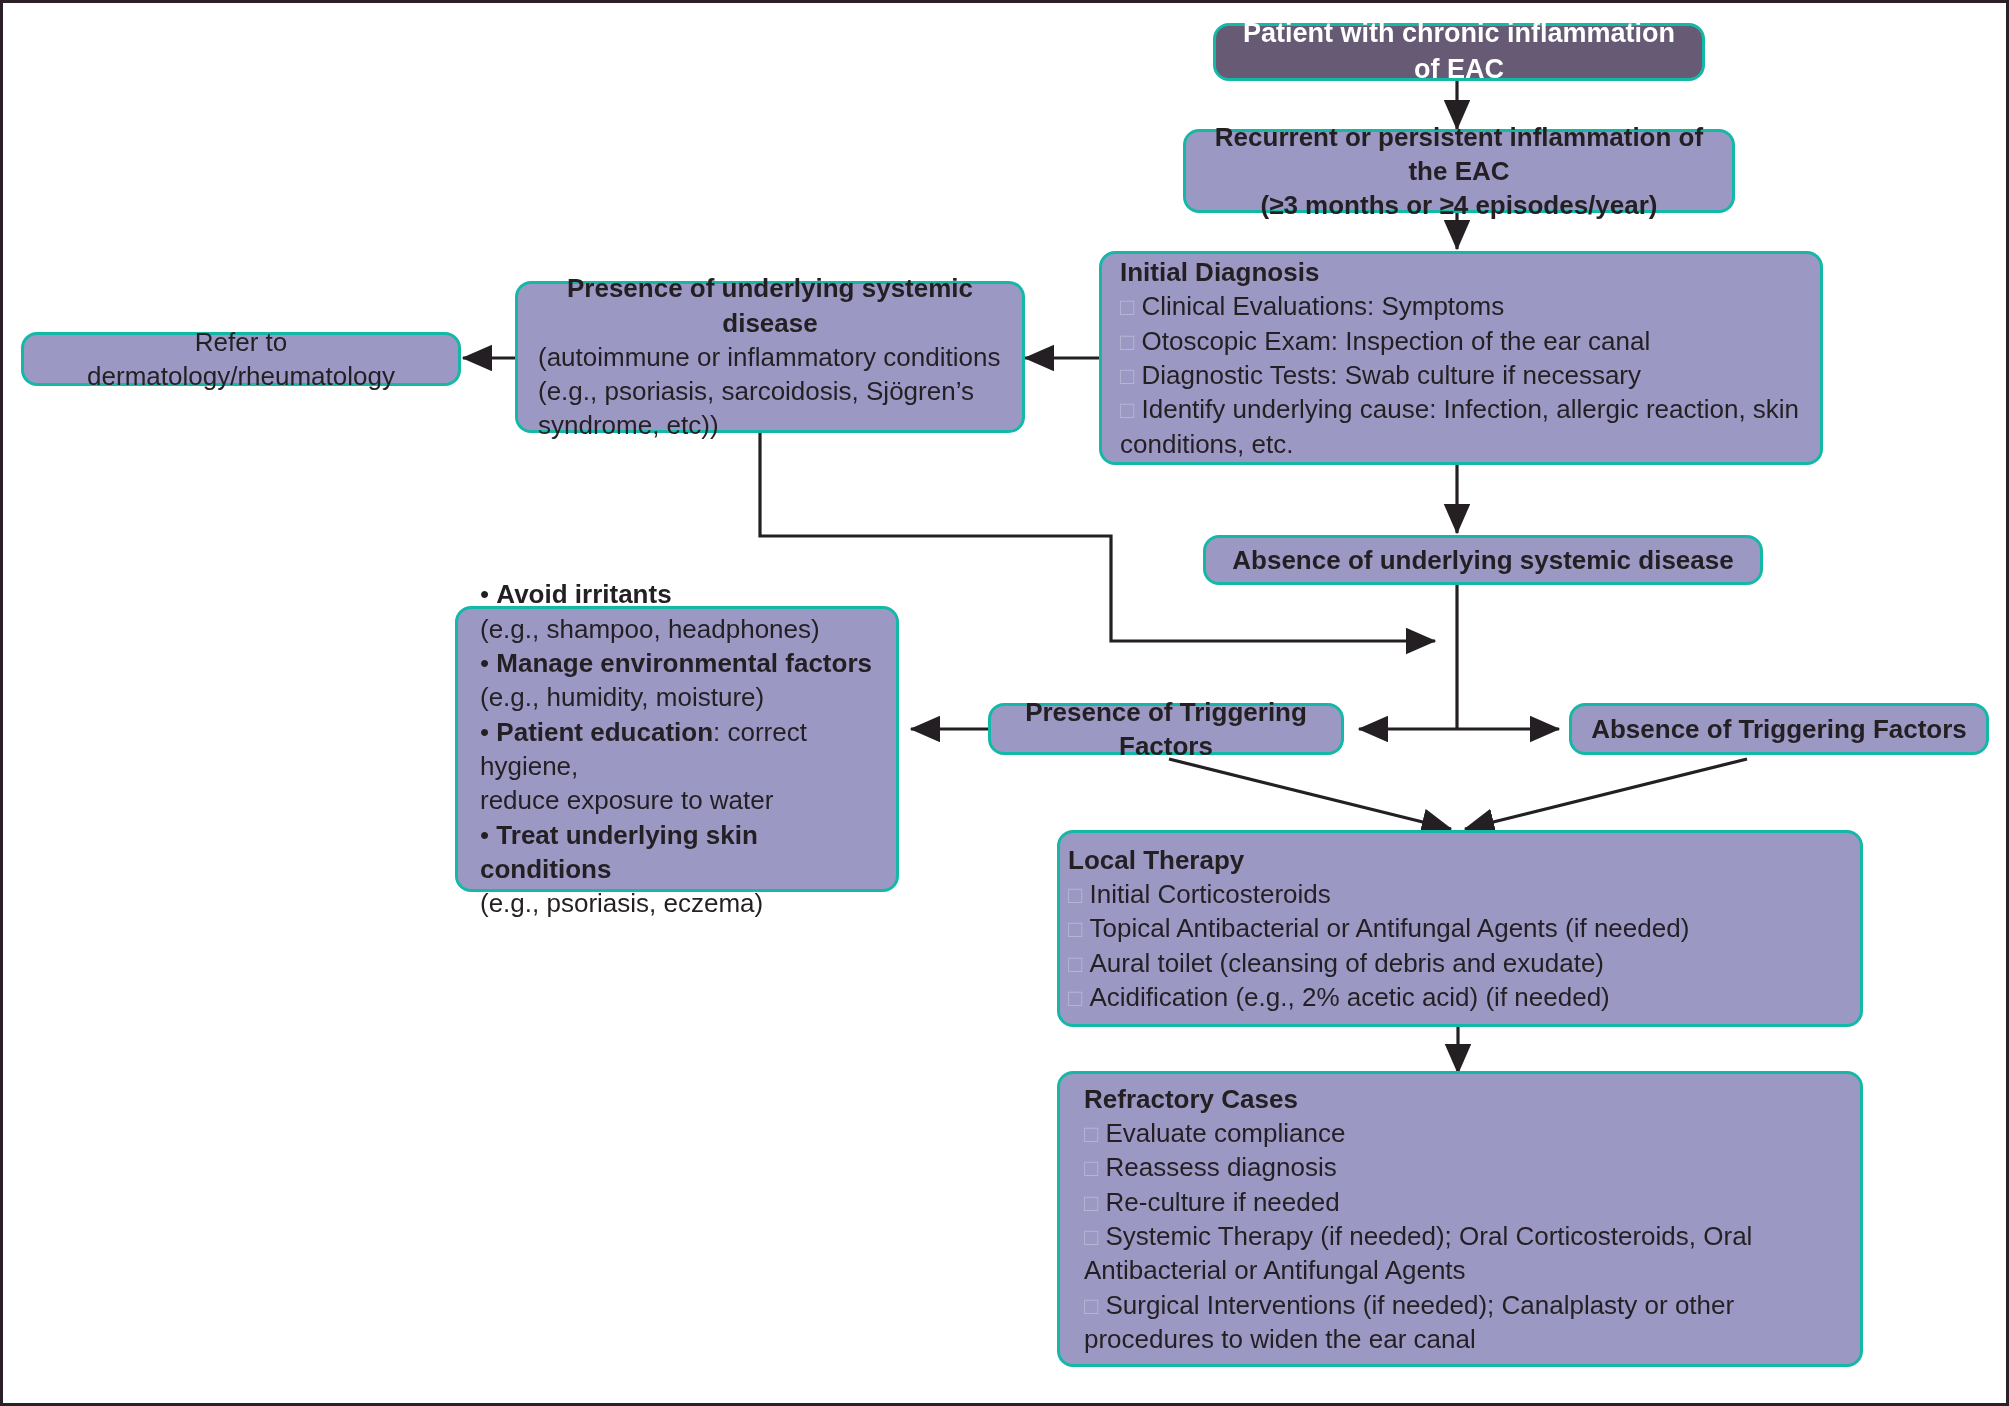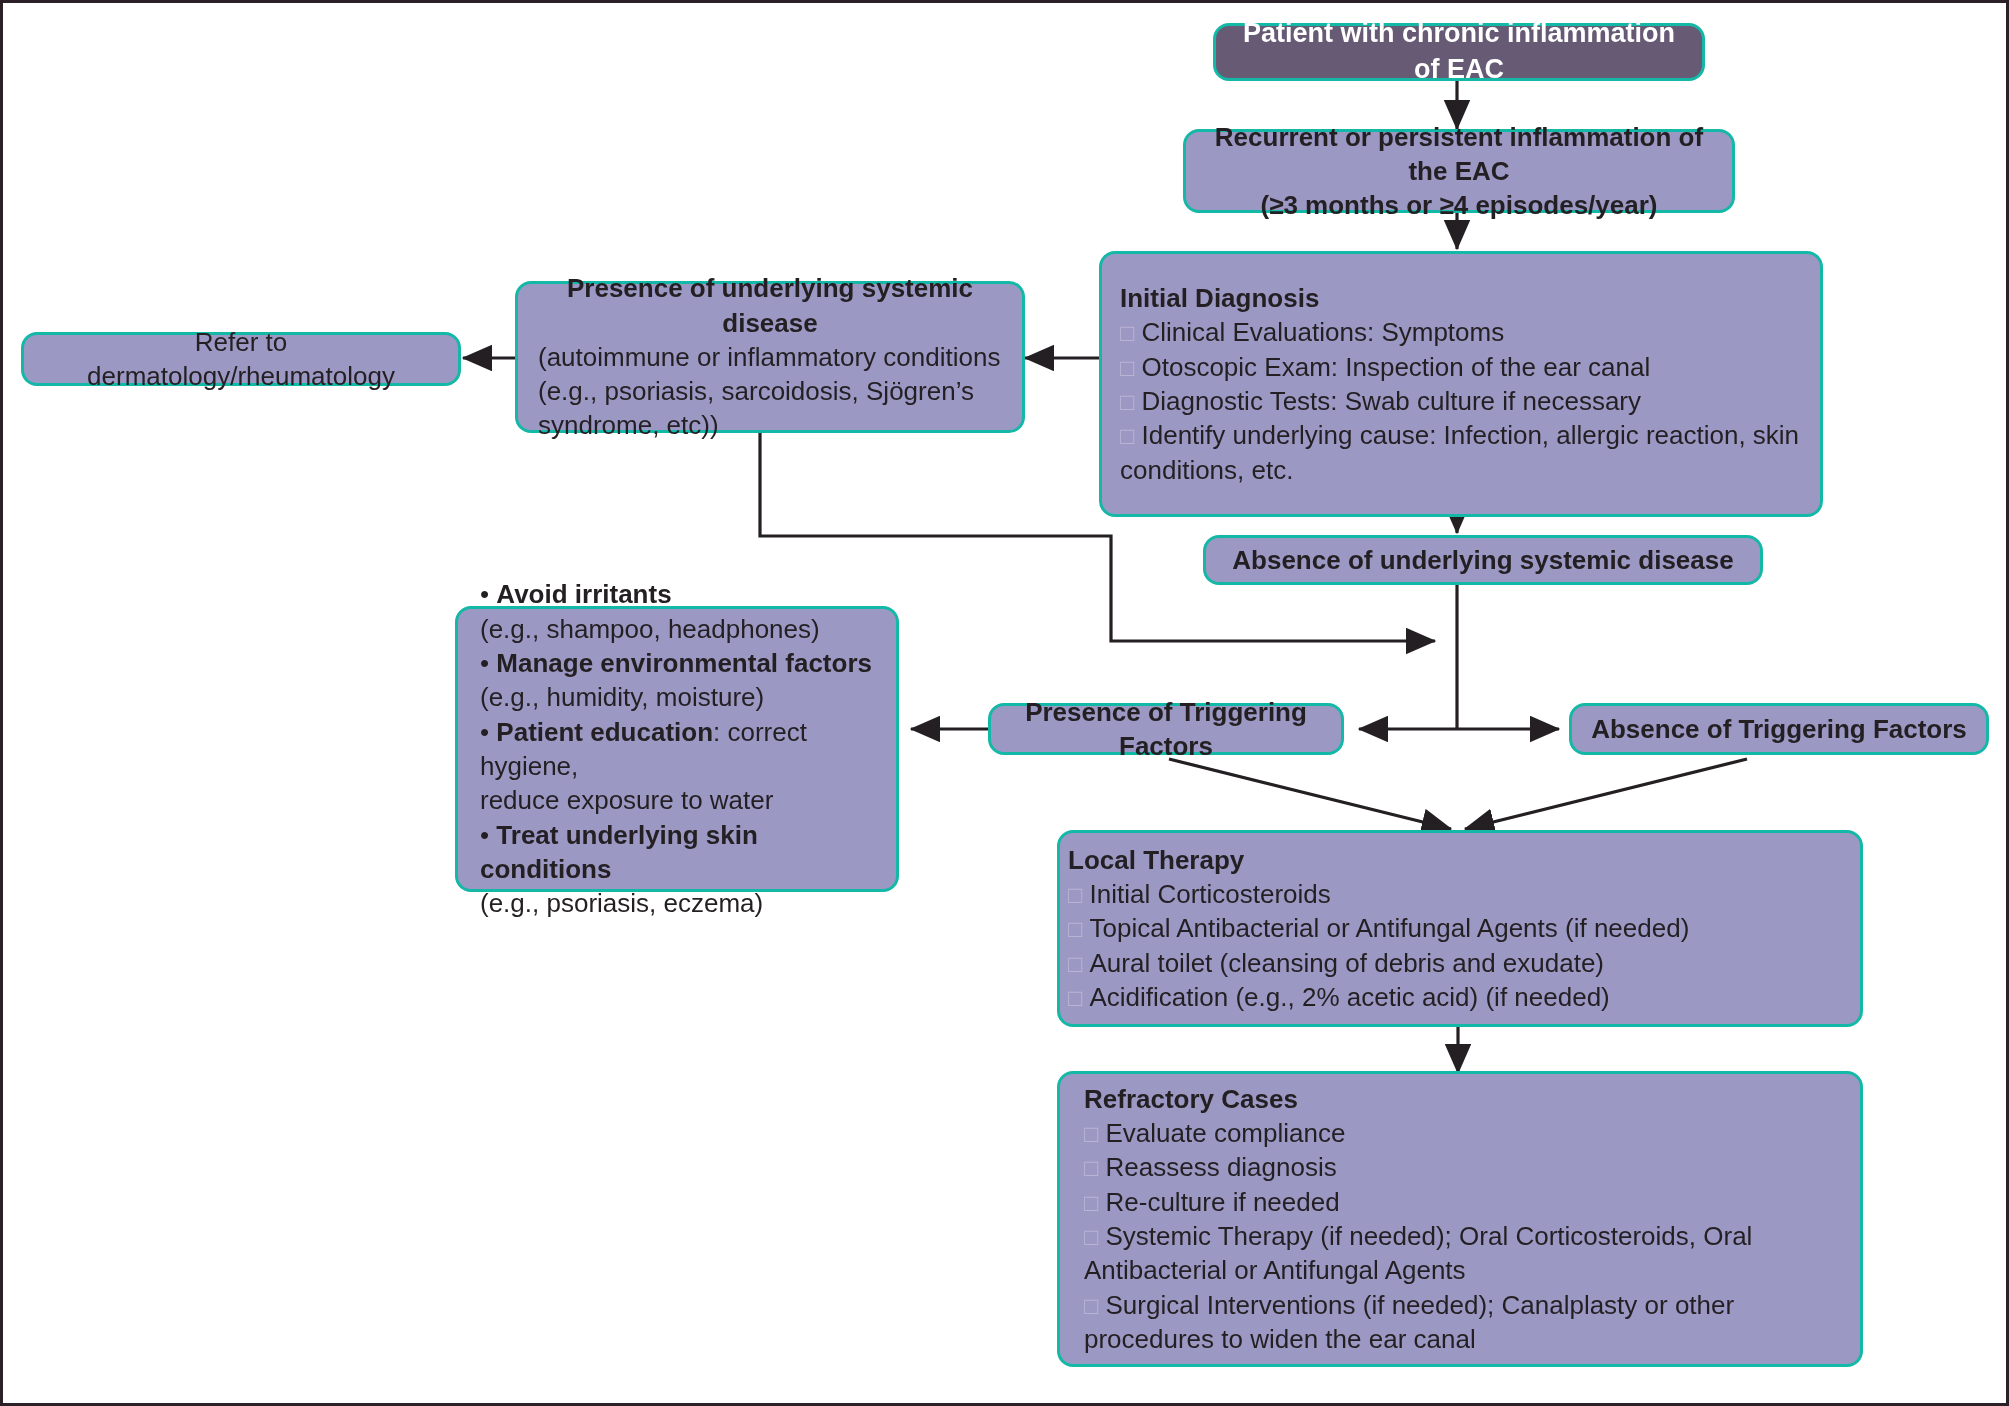--- a/index.html
+++ b/index.html
@@ -142,21 +142,21 @@
 
   <div class="node header" style="left:1210px; top:20px; width:492px; height:58px;">
     <span>Patient with chronic inflammation of EAC</span>
   </div>
 
   <div class="node center" style="left:1180px; top:126px; width:552px; height:84px; flex-direction:column;">
     <span>Recurrent or persistent inflammation of the EAC</span>
     <span>(≥3 months or ≥4 episodes/year)</span>
   </div>
 
-  <div class="node list" style="left:1096px; top:248px; width:724px; height:266px;">
+  <div class="node list" style="left:1096px; top:248px; width:724px; height:214px;">
     <span class="node-title">Initial Diagnosis</span>
     <span class="chk-line chk">Clinical Evaluations: Symptoms</span>
     <span class="chk-line chk">Otoscopic Exam: Inspection of the ear canal</span>
     <span class="chk-line chk">Diagnostic Tests: Swab culture if necessary</span>
     <span class="chk-line chk">Identify underlying cause: Infection, allergic reaction, skin conditions, etc.</span>
   </div>
 
   <div class="node list" style="left:512px; top:278px; width:510px; height:152px; padding:16px 20px;">
     <span class="node-title" style="text-align:center;">Presence of underlying systemic disease</span>
     <span class="sub-line">(autoimmune or inflammatory conditions</span>

